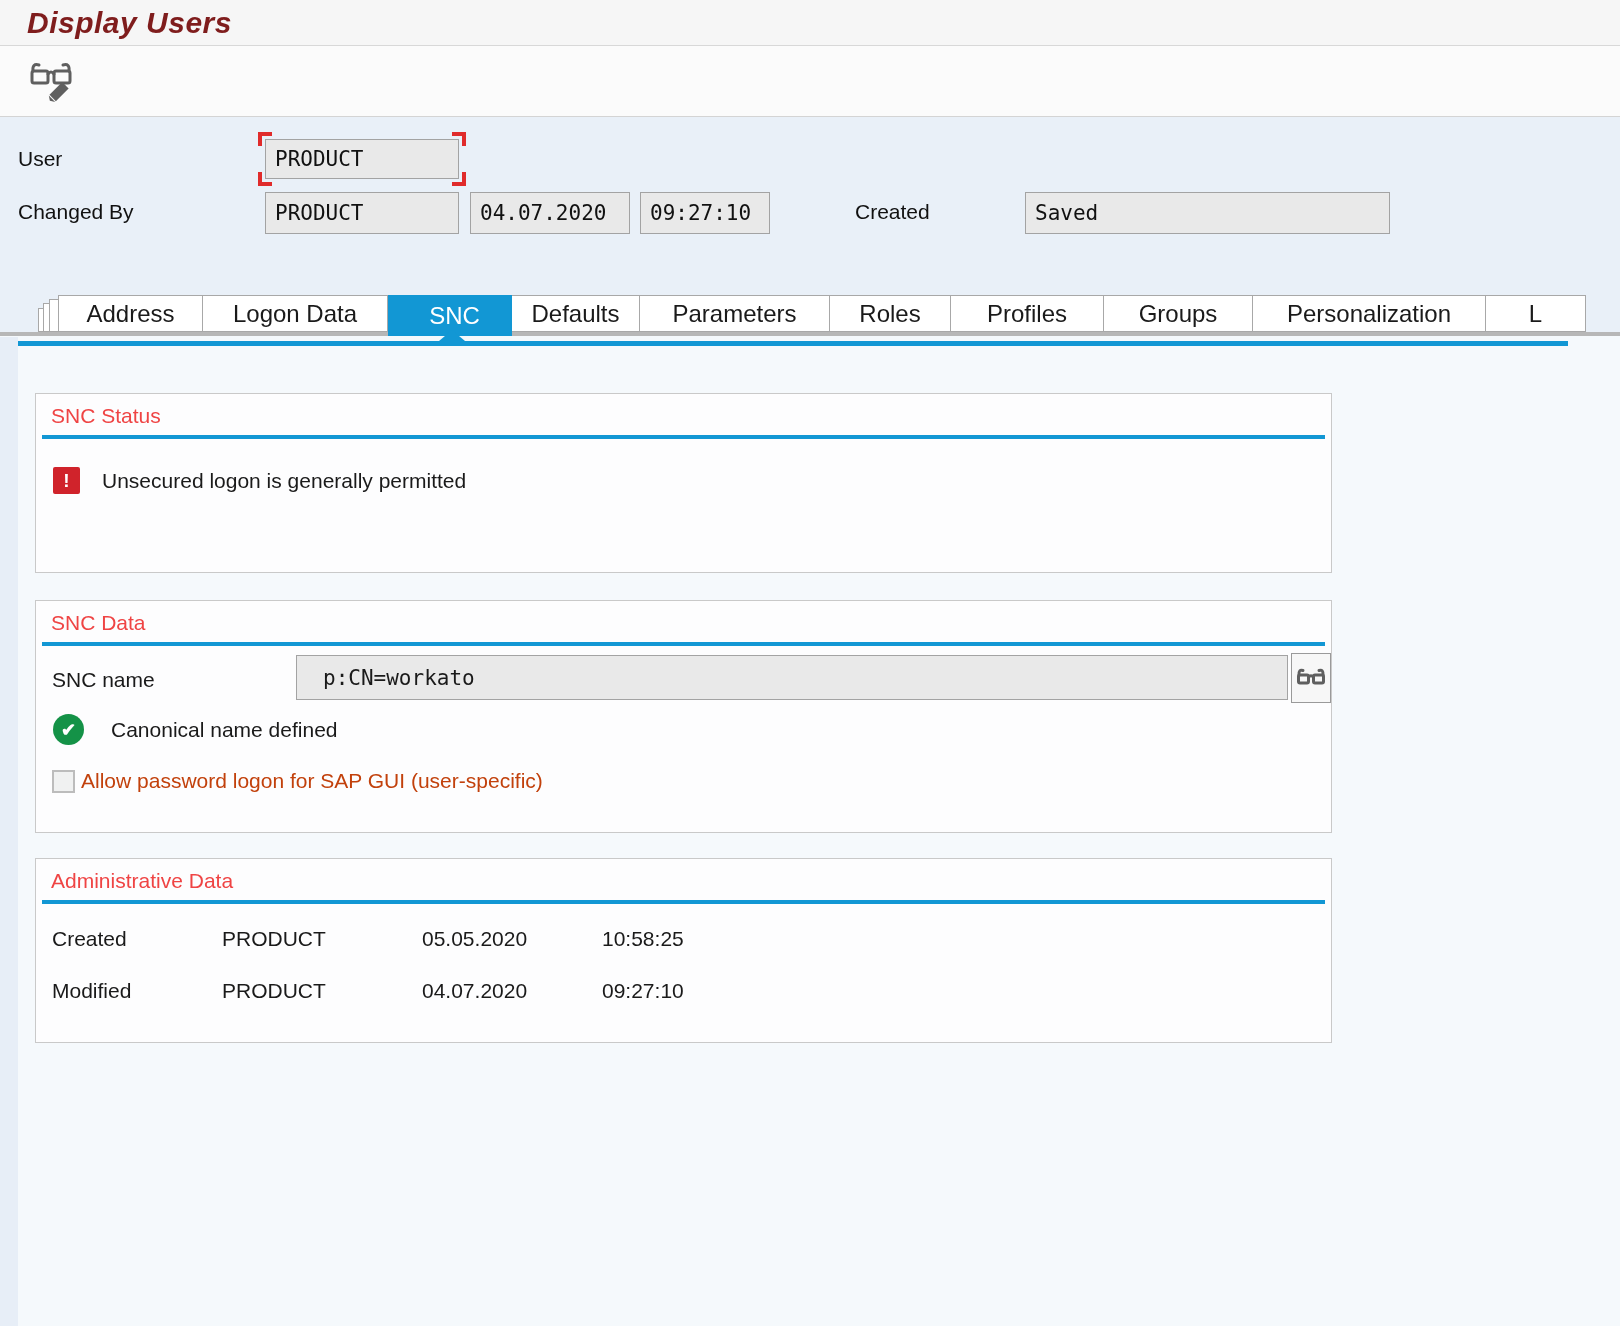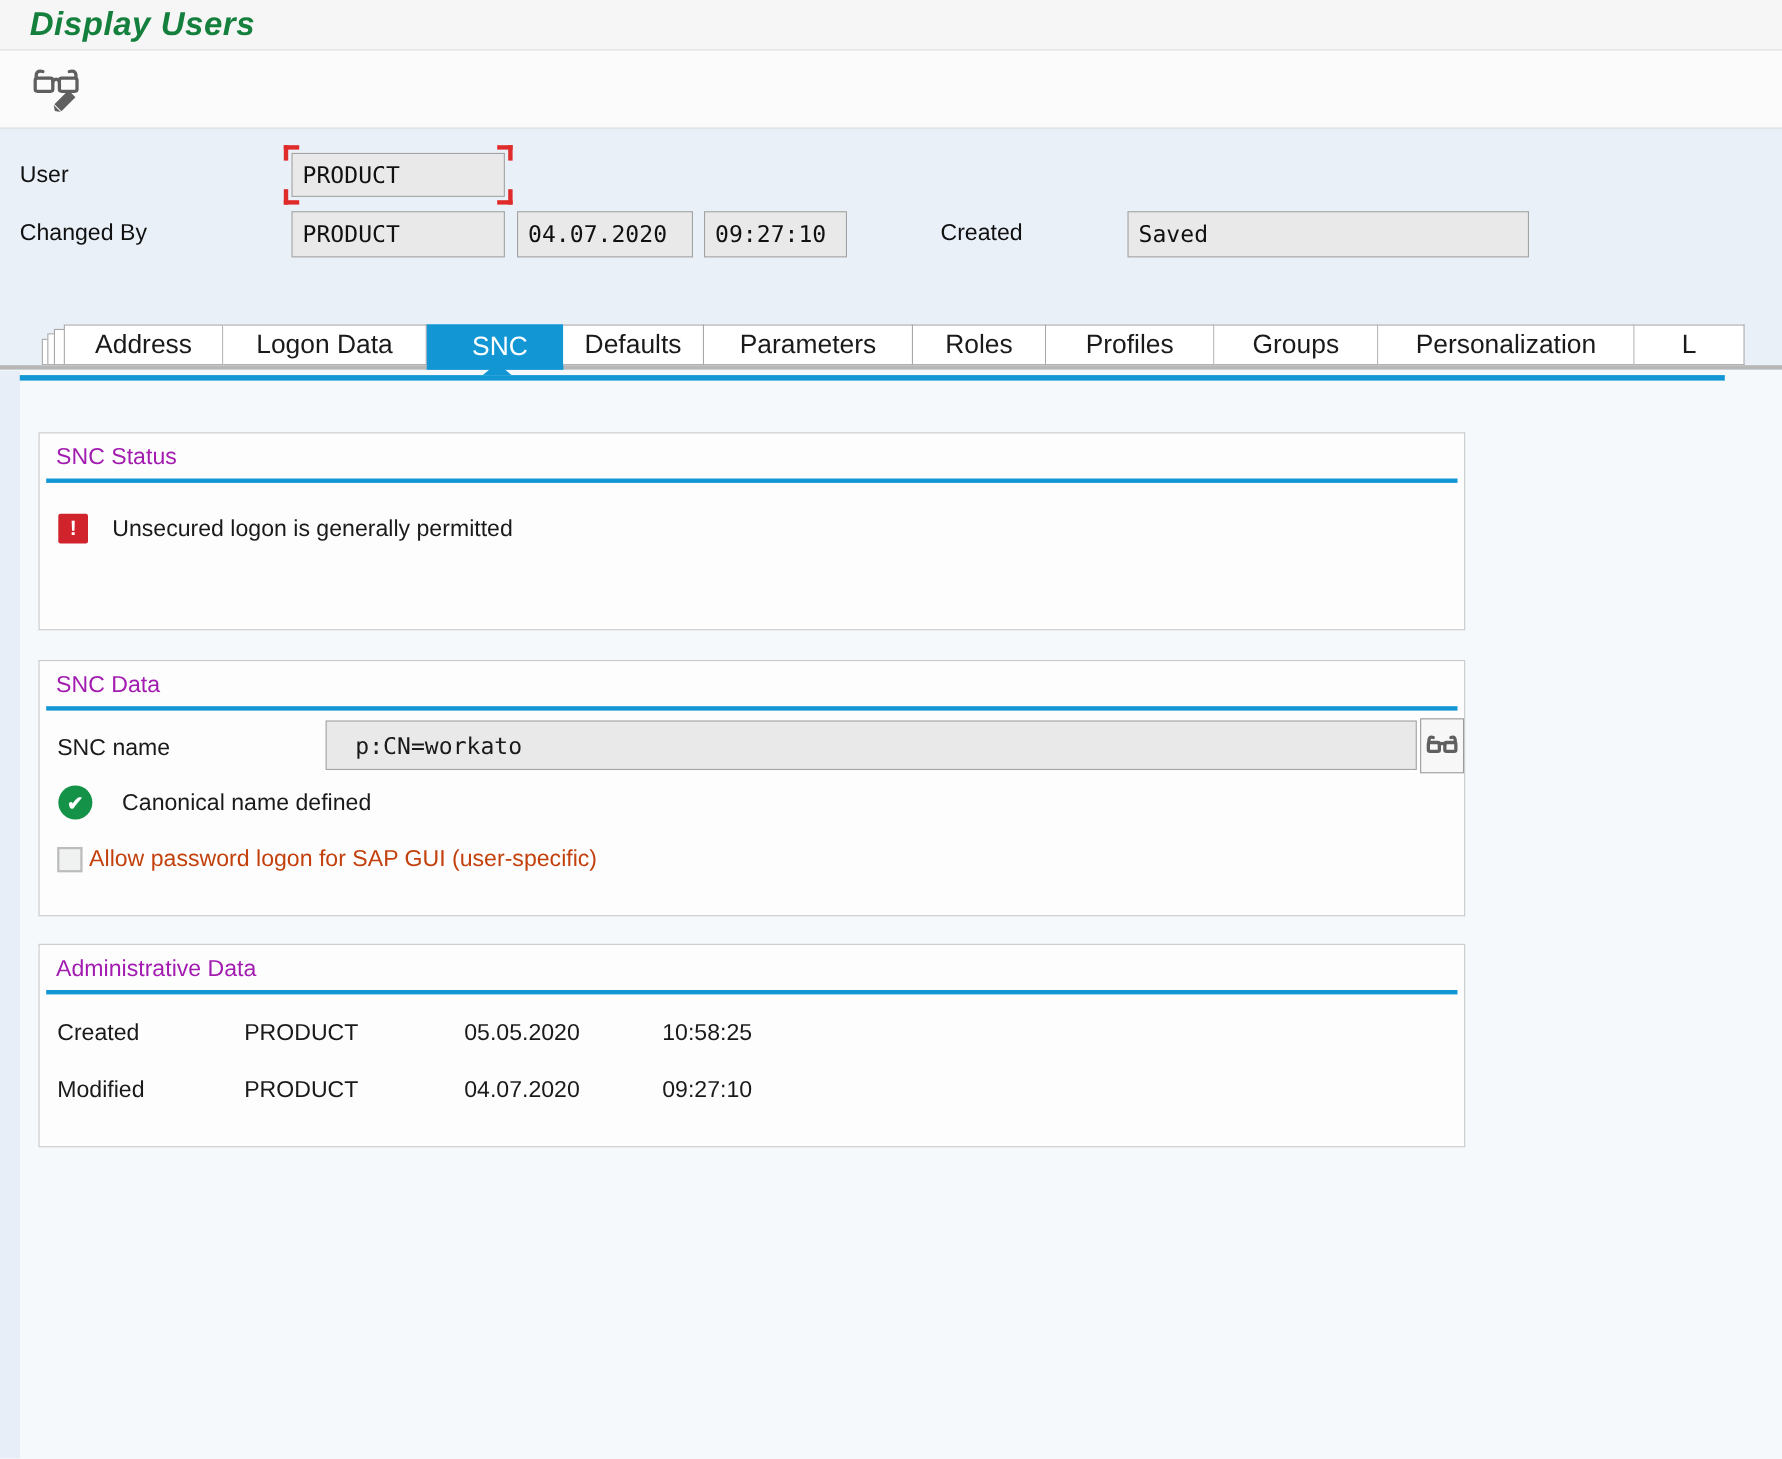--- a/index.html
+++ b/index.html
@@ -11,21 +11,21 @@
     overflow:hidden;
     color:#1a1a1a;
   }
 
   
   .titlebar {
     height:46px; background:#f6f6f6; border-bottom:1px solid #d8d8d8;
     display:flex; align-items:center; padding-left:27px;
   }
   .titlebar h1 {
-    font-size:30px; font-style:italic; font-weight:bold; color:#15803d;
+    font-size:30px; font-style:italic; font-weight:bold; color:#7f1d1d;
     letter-spacing:.5px;
   }
 
   
   .toolbar {
     height:71px; background:#fbfbfb; border-bottom:1px solid #d4d4d4;
     display:flex; align-items:center; padding-left:24px;
   }
   .tool-btn {
     width:56px; height:56px; display:flex; align-items:center; justify-content:center;
@@ -81,21 +81,21 @@
   }
   .tab-underline .notch {
     position:absolute; left:421px; bottom:5px; width:0; height:0;
     border-left:13px solid transparent; border-right:13px solid transparent;
     border-bottom:11px solid var(--accent);
   }
   .groupbox {
     position:absolute; left:35px; width:1297px;
     background:#fdfdfe; border:1px solid #c9c9c9;
   }
-  .gb-title { font-size:21px; color:#a21caf; padding:10px 0 7px 15px; }
+  .gb-title { font-size:21px; color:#ef4444; padding:10px 0 7px 15px; }
   .gb-rule { height:4px; background:var(--accent); margin:0 6px; }
 
   #box-snc-status { top:56px;  height:180px; }
   #box-snc-data   { top:263px; height:233px; }
   #box-admin      { top:521px; height:185px; }
 
   .status-row { display:flex; align-items:center; margin-left:17px; font-size:21px; }
   .status-row.first  { margin-top:21px; }
   .status-row.second { margin-top:28px; }
   .status-row .txt { margin-left:22px; }

